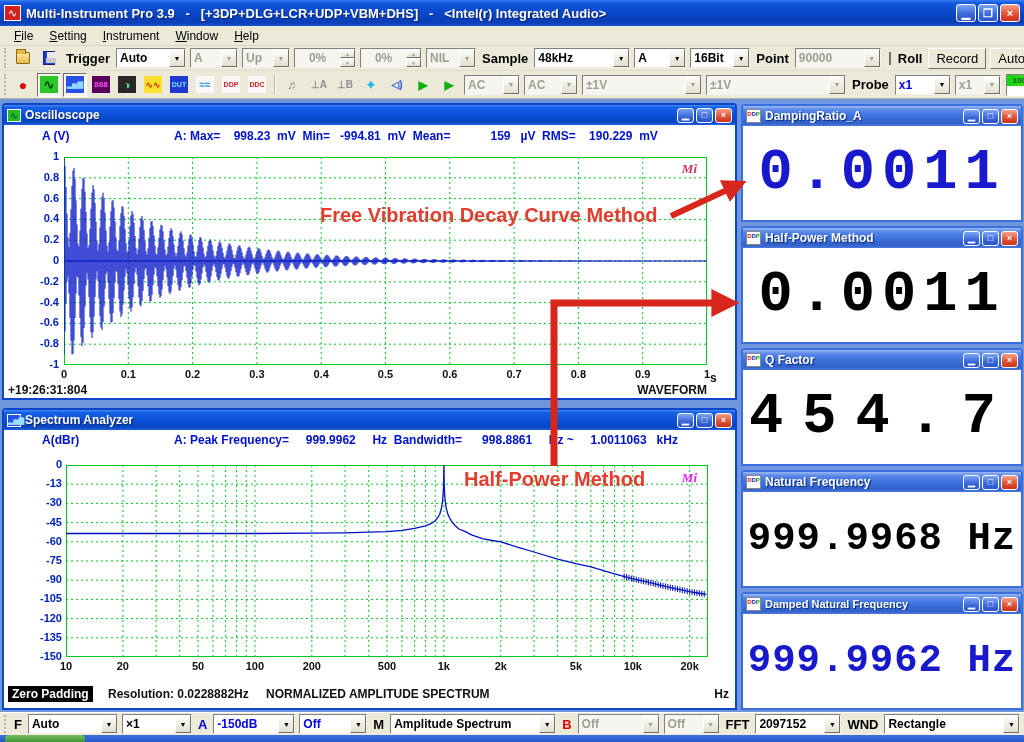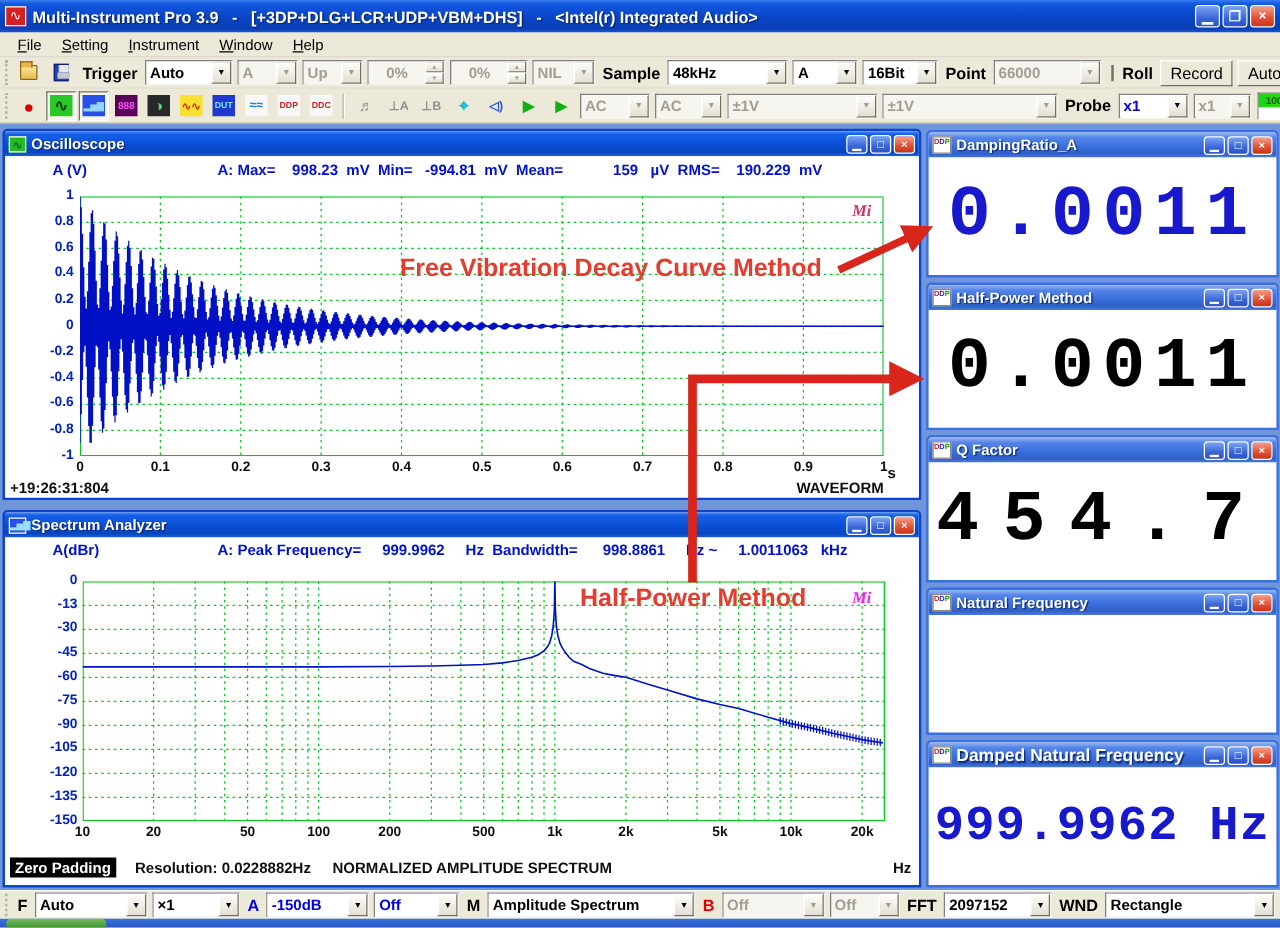--- a/index.html
+++ b/index.html
@@ -170,21 +170,21 @@
   <span class="combo" style="width:52px">
       <span class="ct">A</span>
       <span class="ca">▼</span>
     </span>
   <span class="combo" style="width:60px">
       <span class="ct">16Bit</span>
       <span class="ca">▼</span>
     </span>
   <span class="tlabel">Point</span>
   <span class="combo dis" style="width:86px">
-      <span class="ct">66000</span>
+      <span class="ct">90000</span>
       <span class="ca">▼</span>
     </span>
   <span class="cbox"></span>
   <span class="tlabel">Roll</span>
   <button class="tbbtn">Record</button>
   <button class="tbbtn">Auto</button>
 </div>
 
 <div id="tb2" class="toolbar">
   <span class="grip"></span>
@@ -527,25 +527,28 @@
     <span class="wb">
         <span>▁</span>
       </span>
     <span class="wb">
         <span>□</span>
       </span>
     <span class="wb close">
         <span>×</span>
       </span>
   </div>
+  <div class="pbody">
+      <span class="pvalue pv-med" style="color: rgb(0, 0, 0);">999.9968 Hz</span>
+    </div>
 </div>
 <div class="panel" style="top:592px">
   <div class="xptitle">
     <span class="ddp-icon"><b>D</b><b>D</b><b>P</b></span>
-    <span class="wtxt" style="font-size:14px">Damped Natural Frequency</span>
+    <span class="wtxt" style="font-size:11px">Damped Natural Frequency</span>
     <span class="wb">
         <span>▁</span>
       </span>
     <span class="wb">
         <span>□</span>
       </span>
     <span class="wb close">
         <span>×</span>
       </span>
   </div>

